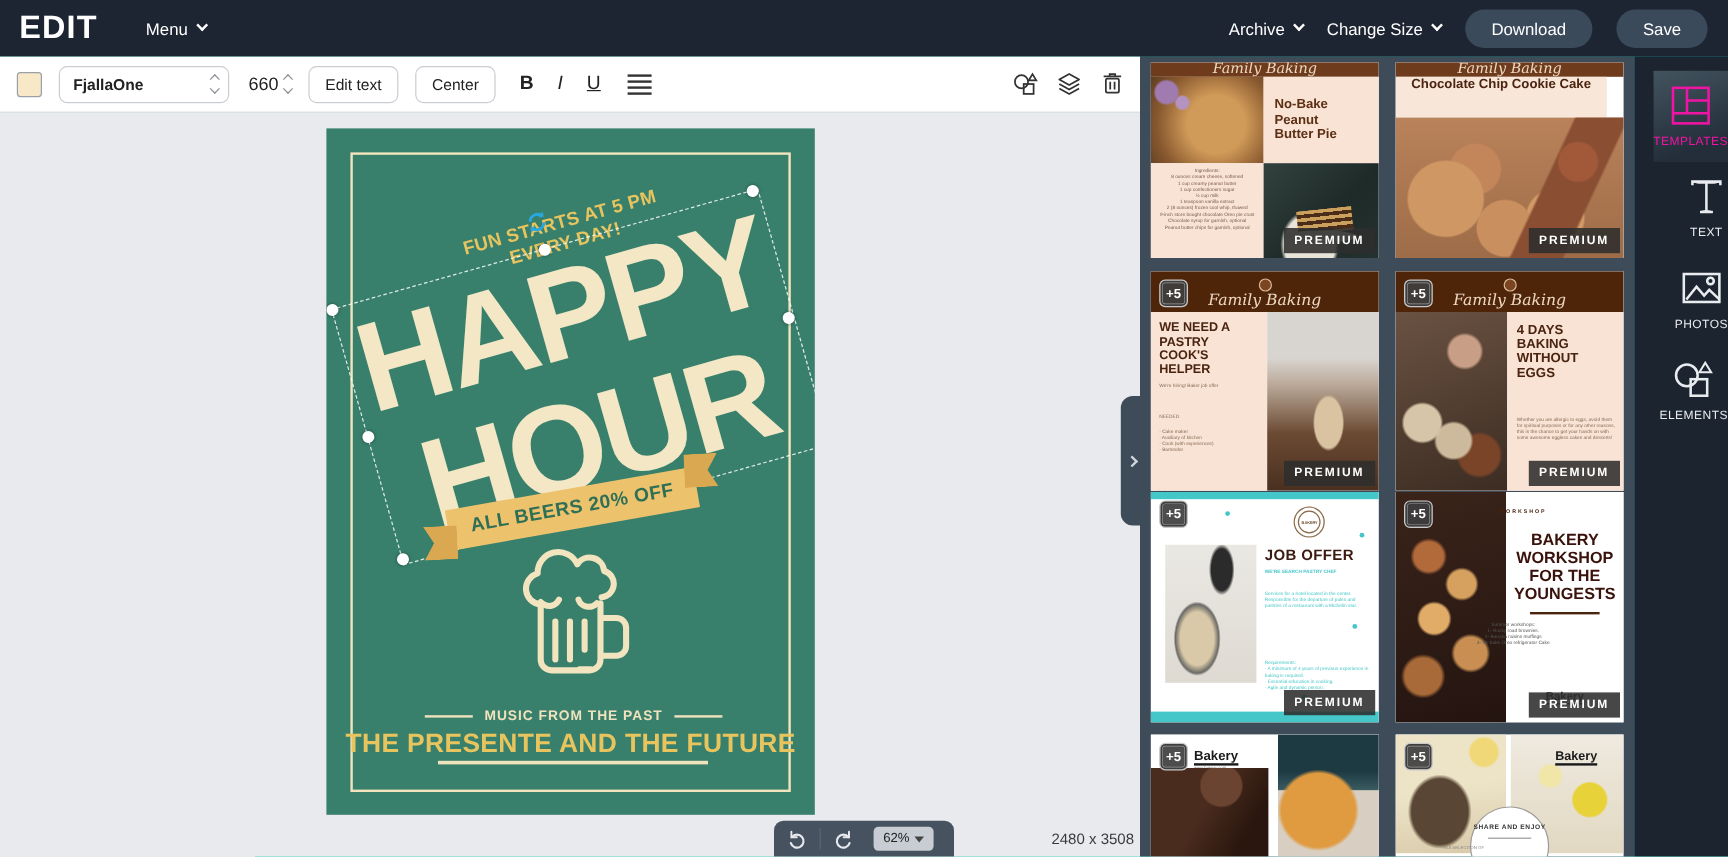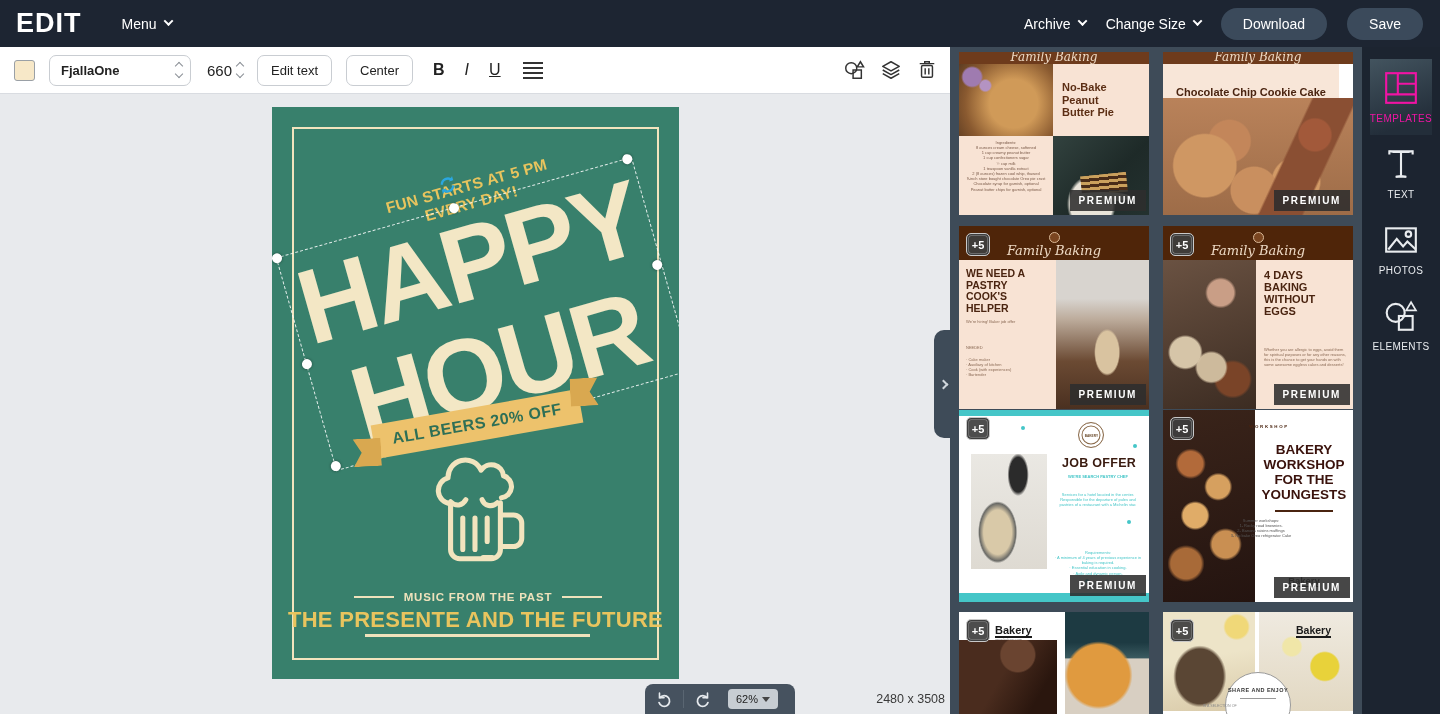--- a/index.html
+++ b/index.html
@@ -71,21 +71,21 @@
   .premium { position:absolute; right:3px; bottom:4px; background:rgba(45,45,45,.88); color:#fff; font-size:10px; font-weight:bold; letter-spacing:1.6px; padding:5px 9px; z-index:5; }
   .plus5 { position:absolute; left:7px; top:7px; width:24px; height:23px; background:rgba(62,62,62,.92); border:1px solid #c9c9c9; border-radius:5px; color:#fff; font-size:11px; font-weight:bold; display:flex; align-items:center; justify-content:center; z-index:5; box-shadow:inset 0 0 0 1.5px rgba(62,62,62,1), inset 0 0 0 2px #9a9a9a; }
   .bk-header { width:100%; background:#6E3B1C; display:flex; flex-direction:column; align-items:center; justify-content:flex-end; }
   .bk-script { font-family:"DejaVu Serif", serif; font-style:italic; color:#EDD9C4; font-size:12px; line-height:13px; }
   .bk-logo { width:11px; height:11px; border:1px solid #D9B998; border-radius:50%; margin:3px auto 1px; background:#7a4520; }
   .photo { position:absolute; }
   .micro { font-size:8px; line-height:1.3; transform-origin:0 0; }
   .prel { white-space:pre-line; }
 
   
-  #sidebar { position:absolute; left:1362px; top:47px; width:78px; height:667px; background:#1C2430; z-index:25; display:flex; flex-direction:column; align-items:center; padding-top:12px; }
+  #sidebar { position:absolute; left:1362px; top:47px; width:78px; height:667px; background:#1C2430; z-index:25; display:flex; flex-direction:column; align-items:flex-end; padding-top:12px; }
   .side-item { height:76px; display:flex; flex-direction:column; align-items:center; justify-content:center; gap:7px; cursor:pointer; color:#E9ECEF; }
   .side-item.active { background:linear-gradient(160deg,#43545f 0%, #232e3a 80%); color:#F014A4; }
   .side-label { font-size:10px; letter-spacing:.4px; }
   svg { display:block; }
 </style>
 </head>
 <body>
 
 <div id="app">
 
@@ -266,21 +266,21 @@
         </div>
       </div>
       <span class="premium">PREMIUM</span>
     </div>
 
     <div class="thumb" style="left:213px; top:5px; height:163px;">
       <div class="thumb-inner" style="top:-14px; height:183px;">
         <div class="bk-header" style="height:26px;">
             <span class="bk-script">Family Baking</span>
           </div>
-        <div style="position:absolute; left:0; top:26px; width:176px; height:34px; background:#F8E6D8; display:flex; align-items:flex-end; justify-content:center;">
+        <div style="position:absolute; left:0; top:26px; width:176px; height:34px; background:#F8E6D8; display:flex; align-items:flex-start; justify-content:center;">
           <div style="font-size:11px; font-weight:800; color:#4A2410;">Chocolate Chip Cookie Cake</div>
         </div>
         <div class="photo" style="left:0; top:60px; width:190px; height:123px; background:
           radial-gradient(circle at 80% 30%, #A2593A 0 9%, transparent 10%),
           linear-gradient(115deg, transparent 60%, #8A4F33 61% 78%, transparent 79%),
           radial-gradient(circle at 22% 55%, #CF9763 0 19%, transparent 20%),
           radial-gradient(circle at 48% 75%, #C98F5F 0 17%, transparent 18%),
           radial-gradient(circle at 70% 68%, #D29A66 0 15%, transparent 16%),
           radial-gradient(circle at 35% 35%, #C3865A 0 14%, transparent 15%),
           radial-gradient(circle at 20% 50%, #4A2C1A 0 2.5%, transparent 3%),
@@ -342,21 +342,21 @@
         <span style="font-size:4px; font-weight:bold; color:#6A4A2A; transform:scale(.8);">BAKERY</span>
       </div>
       <span style="position:absolute; left:62px; top:16px; width:4px; height:4px; border-radius:50%; background:#45C6C8;"></span>
       <span style="position:absolute; left:174px; top:34px; width:4px; height:4px; border-radius:50%; background:#45C6C8;"></span>
       <span style="position:absolute; left:168px; top:110px; width:4px; height:4px; border-radius:50%; background:#45C6C8;"></span>
       <span style="position:absolute; left:126px; top:169px; width:4px; height:4px; border-radius:50%; background:#45C6C8;"></span>
       <div class="photo" style="left:12px; top:44px; width:76px; height:115px; background:
         radial-gradient(ellipse at 62% 18%, #2B2B2B 0 13%, transparent 16%),
         radial-gradient(ellipse at 35% 68%, #D9C9A8 0 20%, #6a6a66 26%, transparent 28%),
         linear-gradient(180deg,#EAE8E3,#DEDAD2);"></div>
-      <div style="position:absolute; left:95px; top:46px; width:90px; height:140px;text-align:center;">
+      <div style="position:absolute; left:95px; top:46px; width:90px; height:140px;">
         <div style="font-size:12.5px; font-weight:800; color:#3A1B10; letter-spacing:.3px;">JOB OFFER</div>
         <div class="micro" style="transform:scale(.5); width:176px; margin-top:4px; color:#45C6C8; font-weight:bold;">WE'RE SEARCH  PASTRY CHEF</div>
         <div class="micro" style="transform:scale(.5); width:176px; margin-top:8px; color:#45C6C8;">Services for a hotel located in the center. Responsible for the departure of pules and pastries of a restaurant with a Michelin star.</div>
         <div class="micro prel" style="transform:scale(.5); width:176px; margin-top:26px; color:#45C6C8;">Requirements:
 · A minimum of 4 years of previous experience in baking is required.
 · Essential education in cooking.
 · Agile and dynamic person.</div>
 
       </div>
       <span class="plus5">+5</span>

